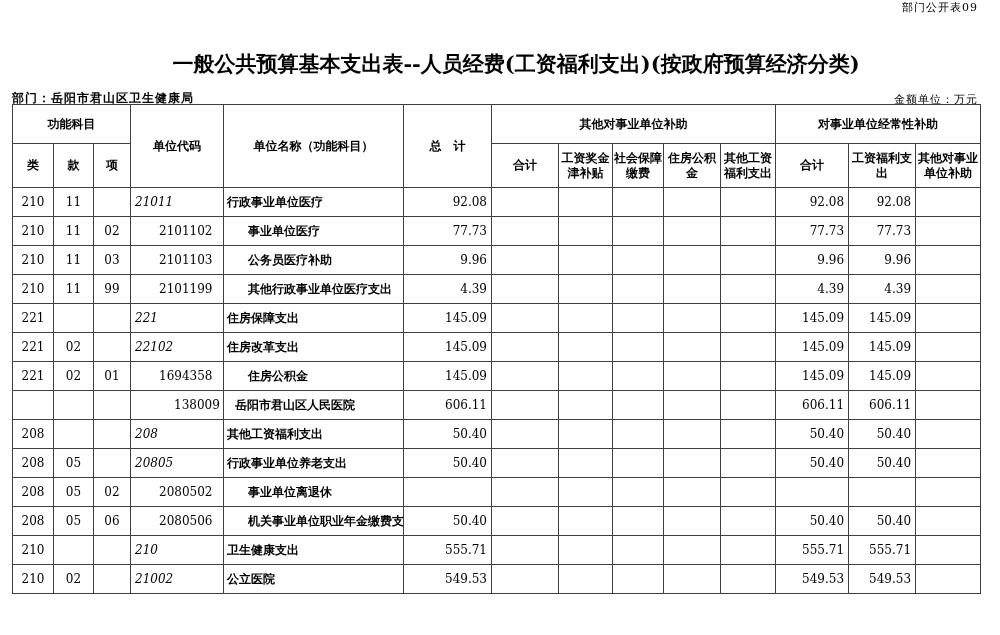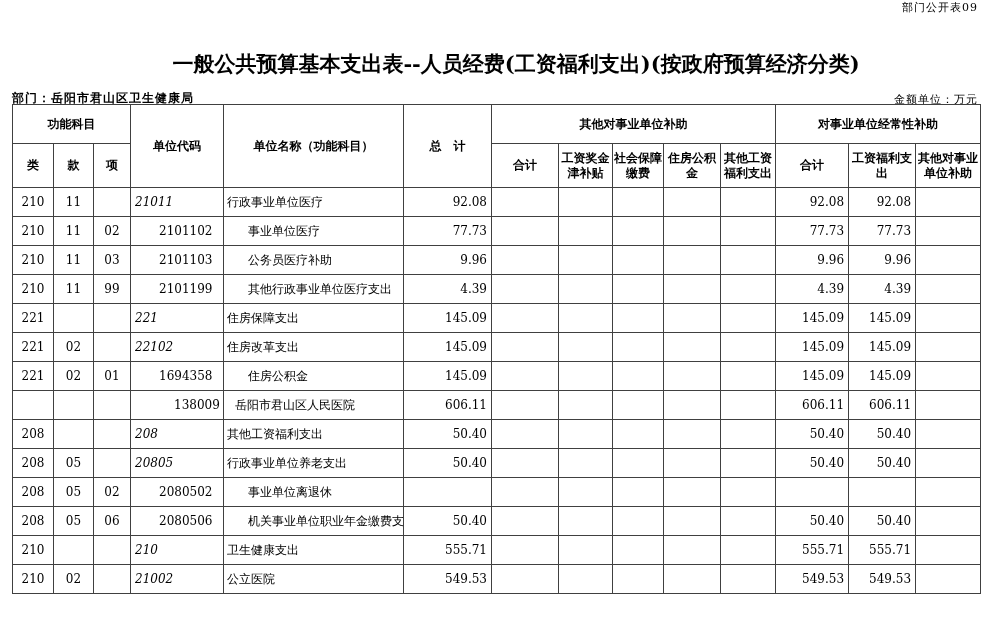--- a/index.html
+++ b/index.html
@@ -17,21 +17,21 @@
   .budget th,.budget td{border:1px solid #404040;overflow:hidden;vertical-align:middle;padding:0;}
   .budget thead th{font-weight:bold;text-align:center;white-space:normal;line-height:1.25;
                    padding:1px;font-size:12px;}
   tr.h1{height:39px;}
   tr.h2{height:44px;}
   tbody tr{height:29px;}
   tbody td{white-space:nowrap;}
   td.c{text-align:center;}
   td.num{text-align:right;padding-right:4px;}
   td.code{text-align:left;}
-  td.name{text-align:left;}
+  td.name{text-align:left;font-weight:bold;}
   td.code.l0{padding-left:4px;font-style:italic;}  td.name.l0{padding-left:3px;}
   td.code.l1{padding-left:28px;} td.name.l1{padding-left:24px;}
   td.code.l2{padding-left:43px;} td.name.l2{padding-left:11px;}
 </style>
 </head>
 <body>
 
 <div class="page">
   <div class="form-code">部门公开表09</div>
   <h1 class="title">一般公共预算基本支出表--人员经费(工资福利支出)(按政府预算经济分类)</h1>

